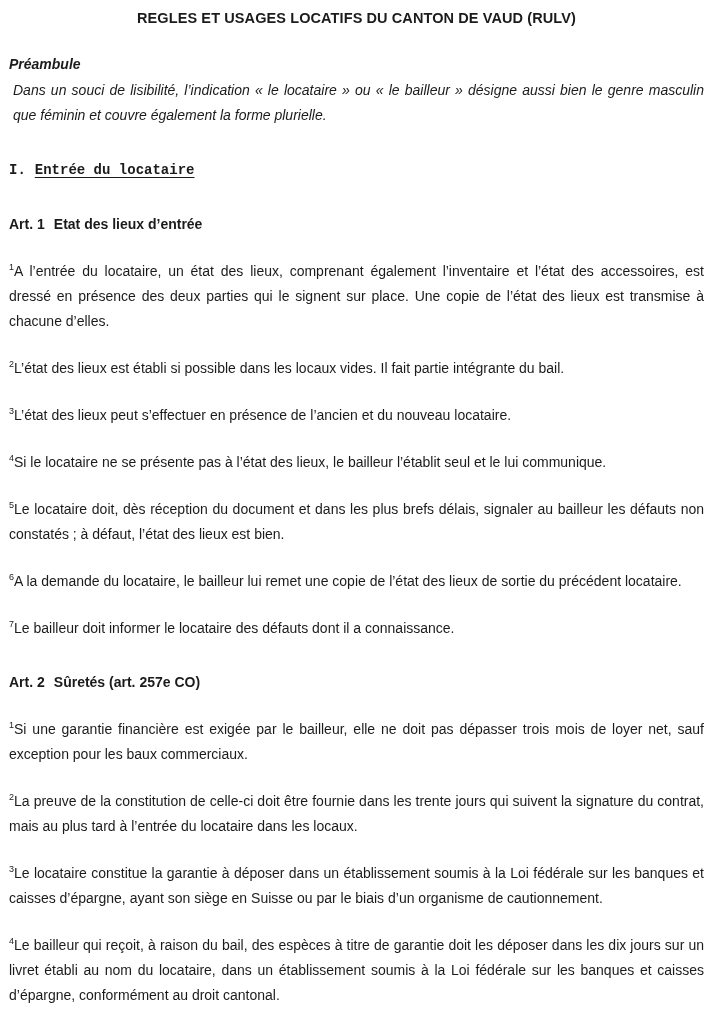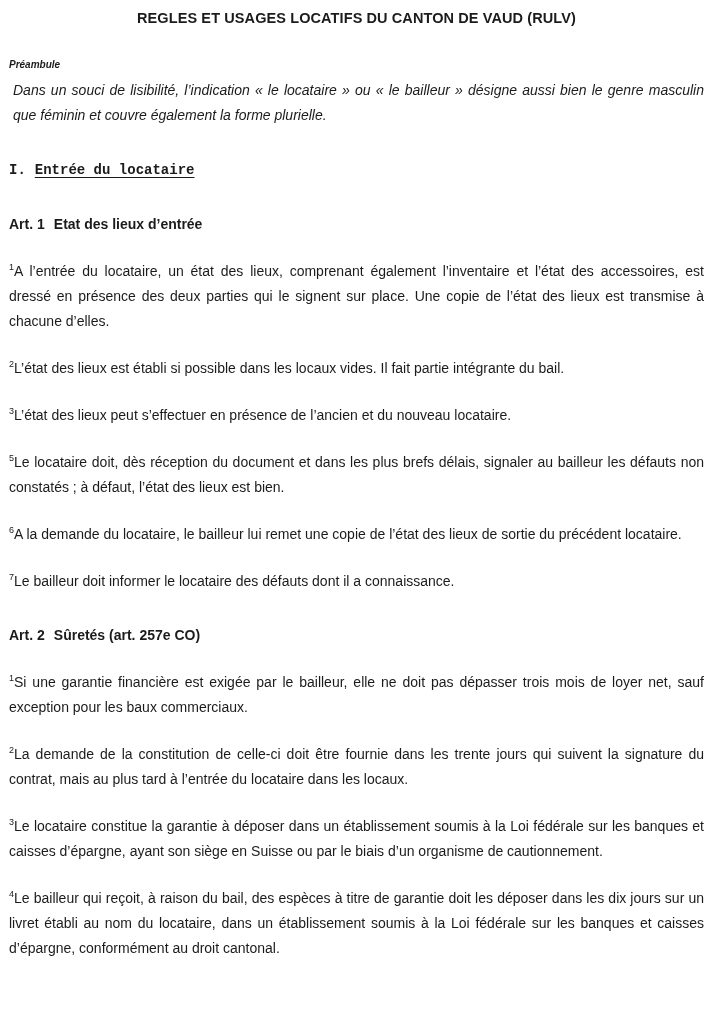--- a/index.html
+++ b/index.html
@@ -23,21 +23,21 @@
   }
   .doc-title {
     font-size: 14.5px;
     font-weight: bold;
     text-align: center;
     margin: 2px 0 0 0;
     line-height: 25px;
     letter-spacing: 0.1px;
   }
   .preamble-heading {
-    font-size: 10px;
+    font-size: 14px;
     font-weight: bold;
     font-style: italic;
     margin: 21px 0 0 0;
     line-height: 25px;
   }
   .preamble-body {
     font-size: 14px;
     font-style: italic;
     text-align: justify;
     margin: 1px 0 0 4px;
@@ -92,30 +92,31 @@
   <h2 class="section-heading"><span class="underlined"><span class="num-gap">I.</span><span>Entrée du locataire</span></span></h2>
 
   <h3 class="art-heading"><span class="num-gap">Art. 1</span><span>Etat des lieux d’entrée</span></h3>
 
   <p class="body-para"><sup class="para-sup">1</sup><span>A l’entrée du locataire, un état des lieux, comprenant également l’inventaire et l’état des accessoires, est dressé en présence des deux parties qui le signent sur place. Une copie de l’état des lieux est transmise à chacune d’elles.</span></p>
 
   <p class="body-para"><sup class="para-sup">2</sup><span>L’état des lieux est établi si possible dans les locaux vides. Il fait partie intégrante du bail.</span></p>
 
   <p class="body-para"><sup class="para-sup">3</sup><span>L’état des lieux peut s’effectuer en présence de l’ancien et du nouveau locataire.</span></p>
 
+  <p class="body-para"><sup class="para-sup">4</sup><span>Si le locataire ne se présente pas à l’état des lieux, le bailleur l’établit seul et le lui communique.</span></p>
 
   <p class="body-para"><sup class="para-sup">5</sup><span>Le locataire doit, dès réception du document et dans les plus brefs délais, signaler au bailleur les défauts non constatés ; à défaut, l’état des lieux est bien.</span></p>
 
   <p class="body-para"><sup class="para-sup">6</sup><span>A la demande du locataire, le bailleur lui remet une copie de l’état des lieux de sortie du précédent locataire.</span></p>
 
   <p class="body-para"><sup class="para-sup">7</sup><span>Le bailleur doit informer le locataire des défauts dont il a connaissance.</span></p>
 
   <h3 class="art-heading"><span class="num-gap">Art. 2</span><span>Sûretés (art. 257e CO)</span></h3>
 
   <p class="body-para"><sup class="para-sup">1</sup><span>Si une garantie financière est exigée par le bailleur, elle ne doit pas dépasser trois mois de loyer net, sauf exception pour les baux commerciaux.</span></p>
 
-  <p class="body-para"><sup class="para-sup">2</sup><span>La demande de la constitution de celle-ci doit être fournie dans les trente jours qui suivent la signature du contrat, mais au plus tard à l’entrée du locataire dans les locaux.</span></p>
+  <p class="body-para"><sup class="para-sup">2</sup><span>La preuve de la constitution de celle-ci doit être fournie dans les trente jours qui suivent la signature du contrat, mais au plus tard à l’entrée du locataire dans les locaux.</span></p>
 
   <p class="body-para"><sup class="para-sup">3</sup><span>Le locataire constitue la garantie à déposer dans un établissement soumis à la Loi fédérale sur les banques et caisses d’épargne, ayant son siège en Suisse ou par le biais d’un organisme de cautionnement.</span></p>
 
   <p class="body-para"><sup class="para-sup">4</sup><span>Le bailleur qui reçoit, à raison du bail, des espèces à titre de garantie doit les déposer dans les dix jours sur un livret établi au nom du locataire, dans un établissement soumis à la Loi fédérale sur les banques et caisses d’épargne, conformément au droit cantonal.</span></p>
 
 </div>
 
 </body></html>

